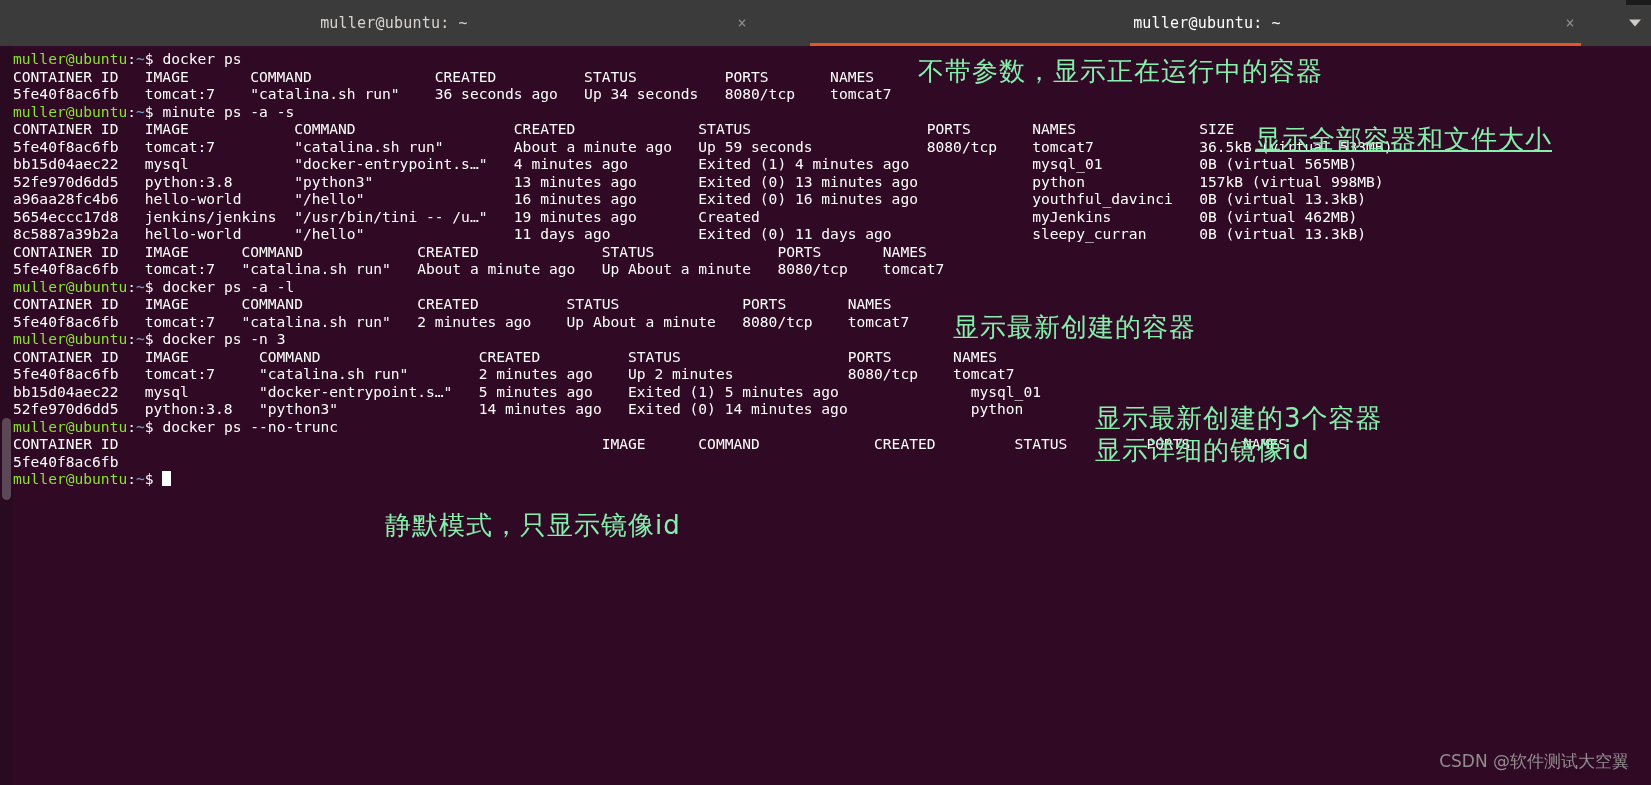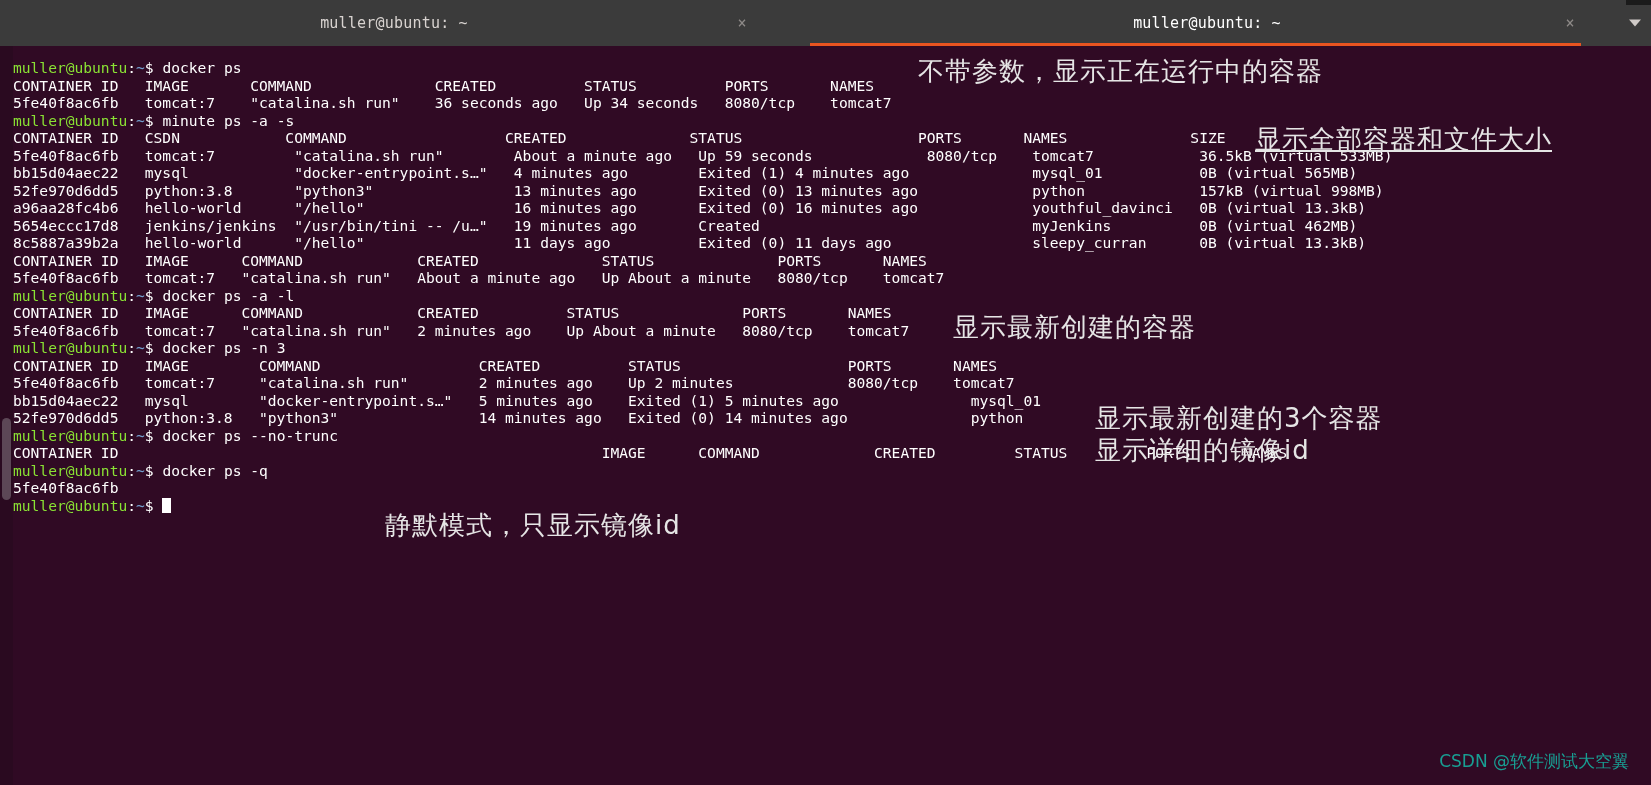--- a/index.html
+++ b/index.html
@@ -93,21 +93,21 @@
     position: absolute;
     left: 0; top: 46px;
     width: 1651px;
     height: 739px;
     background: #300a24;
     overflow: hidden;
   }
   #console {
     position: absolute;
     left: 13px;
-    top: 13px;
+    top: 4px;
     width: 1638px;
   }
   .line {
     height: 17.5px;
     line-height: 17.5px;
     white-space: pre;
     font-family: "DejaVu Sans Mono", "Liberation Mono", monospace;
     font-size: 14.6px;
     color: #ffffff;
     letter-spacing: 0px;
@@ -139,34 +139,34 @@
     top: 372px;
     width: 9px;
     height: 82px;
     background: #5c4756;
     border-radius: 5px;
   }
 
   
   .annot {
     position: absolute;
-    color: #e5e5e5;
+    color: #86efac;
     font-family: "DejaVu Sans", "Liberation Sans", sans-serif;
     font-size: 26px;
     font-weight: 400;
     white-space: nowrap;
     letter-spacing: 1px;
   }
 
   
   #watermark {
     position: absolute;
     right: 22px;
     bottom: 12px;
-    color: #14b8a6;
+    color: #a3a3a3;
     font-family: "DejaVu Sans", "Liberation Sans", sans-serif;
     font-size: 17px;
     opacity: .85;
     white-space: nowrap;
   }
 </style>
 </head>
 <body>
 
 <div id="terminal-window">
@@ -182,40 +182,39 @@
     </div>
     <div id="tab-menu-arrow"></div>
   </div>
 
   <div id="terminal-body">
     <div id="console">
         <div class="line"><span class="prompt-user">muller@ubuntu</span><span class="prompt-tail">:</span><span class="prompt-path">~</span><span class="prompt-tail">$ </span><span class="prompt-tail">docker ps</span></div>
         <div class="line">CONTAINER ID   IMAGE       COMMAND              CREATED          STATUS          PORTS       NAMES</div>
         <div class="line">5fe40f8ac6fb   tomcat:7    "catalina.sh run"    36 seconds ago   Up 34 seconds   8080/tcp    tomcat7</div>
         <div class="line"><span class="prompt-user">muller@ubuntu</span><span class="prompt-tail">:</span><span class="prompt-path">~</span><span class="prompt-tail">$ </span><span class="prompt-tail">minute ps -a -s</span></div>
-        <div class="line">CONTAINER ID   CSDN            COMMAND                  CREATED              STATUS                    PORTS       NAMES              SIZE</div>
+        <div class="line">CONTAINER ID   IMAGE            COMMAND                  CREATED              STATUS                    PORTS       NAMES              SIZE</div>
         <div class="line">5fe40f8ac6fb   tomcat:7         "catalina.sh run"        About a minute ago   Up 59 seconds             8080/tcp    tomcat7            36.5kB (virtual 533MB)</div>
         <div class="line">bb15d04aec22   mysql            "docker-entrypoint.s…"   4 minutes ago        Exited (1) 4 minutes ago              mysql_01           0B (virtual 565MB)</div>
         <div class="line">52fe970d6dd5   python:3.8       "python3"                13 minutes ago       Exited (0) 13 minutes ago             python             157kB (virtual 998MB)</div>
         <div class="line">a96aa28fc4b6   hello-world      "/hello"                 16 minutes ago       Exited (0) 16 minutes ago             youthful_davinci   0B (virtual 13.3kB)</div>
         <div class="line">5654eccc17d8   jenkins/jenkins  "/usr/bin/tini -- /u…"   19 minutes ago       Created                               myJenkins          0B (virtual 462MB)</div>
         <div class="line">8c5887a39b2a   hello-world      "/hello"                 11 days ago          Exited (0) 11 days ago                sleepy_curran      0B (virtual 13.3kB)</div>
         <div class="line">CONTAINER ID   IMAGE      COMMAND             CREATED              STATUS              PORTS       NAMES</div>
         <div class="line">5fe40f8ac6fb   tomcat:7   "catalina.sh run"   About a minute ago   Up About a minute   8080/tcp    tomcat7</div>
         <div class="line"><span class="prompt-user">muller@ubuntu</span><span class="prompt-tail">:</span><span class="prompt-path">~</span><span class="prompt-tail">$ </span><span class="prompt-tail">docker ps -a -l</span></div>
         <div class="line">CONTAINER ID   IMAGE      COMMAND             CREATED          STATUS              PORTS       NAMES</div>
         <div class="line">5fe40f8ac6fb   tomcat:7   "catalina.sh run"   2 minutes ago    Up About a minute   8080/tcp    tomcat7</div>
         <div class="line"><span class="prompt-user">muller@ubuntu</span><span class="prompt-tail">:</span><span class="prompt-path">~</span><span class="prompt-tail">$ </span><span class="prompt-tail">docker ps -n 3</span></div>
         <div class="line">CONTAINER ID   IMAGE        COMMAND                  CREATED          STATUS                   PORTS       NAMES</div>
         <div class="line">5fe40f8ac6fb   tomcat:7     "catalina.sh run"        2 minutes ago    Up 2 minutes             8080/tcp    tomcat7</div>
         <div class="line">bb15d04aec22   mysql        "docker-entrypoint.s…"   5 minutes ago    Exited (1) 5 minutes ago               mysql_01</div>
         <div class="line">52fe970d6dd5   python:3.8   "python3"                14 minutes ago   Exited (0) 14 minutes ago              python</div>
         <div class="line"><span class="prompt-user">muller@ubuntu</span><span class="prompt-tail">:</span><span class="prompt-path">~</span><span class="prompt-tail">$ </span><span class="prompt-tail">docker ps --no-trunc</span></div>
         <div class="line">CONTAINER ID                                                       IMAGE      COMMAND             CREATED         STATUS         PORTS      NAMES</div>
-        <div class="line"><span class="prompt-user">muller@ubuntu</span><span class="prompt-tail">:</span><span class="prompt-path">~</span><span class="prompt-tail">$ </span><span class="prompt-tail">docker ps -q</span></div>
         <div class="line">5fe40f8ac6fb</div>
         <div class="line"><span class="prompt-user">muller@ubuntu</span><span class="prompt-tail">:</span><span class="prompt-path">~</span><span class="prompt-tail">$ </span><span class="prompt-tail"></span><span class="cursor"></span></div>
       </div>
   </div>
 
   <div id="scrollbar-track">
     <div id="scrollbar-thumb"></div>
   </div>
 
   <div id="annotation-layer">

